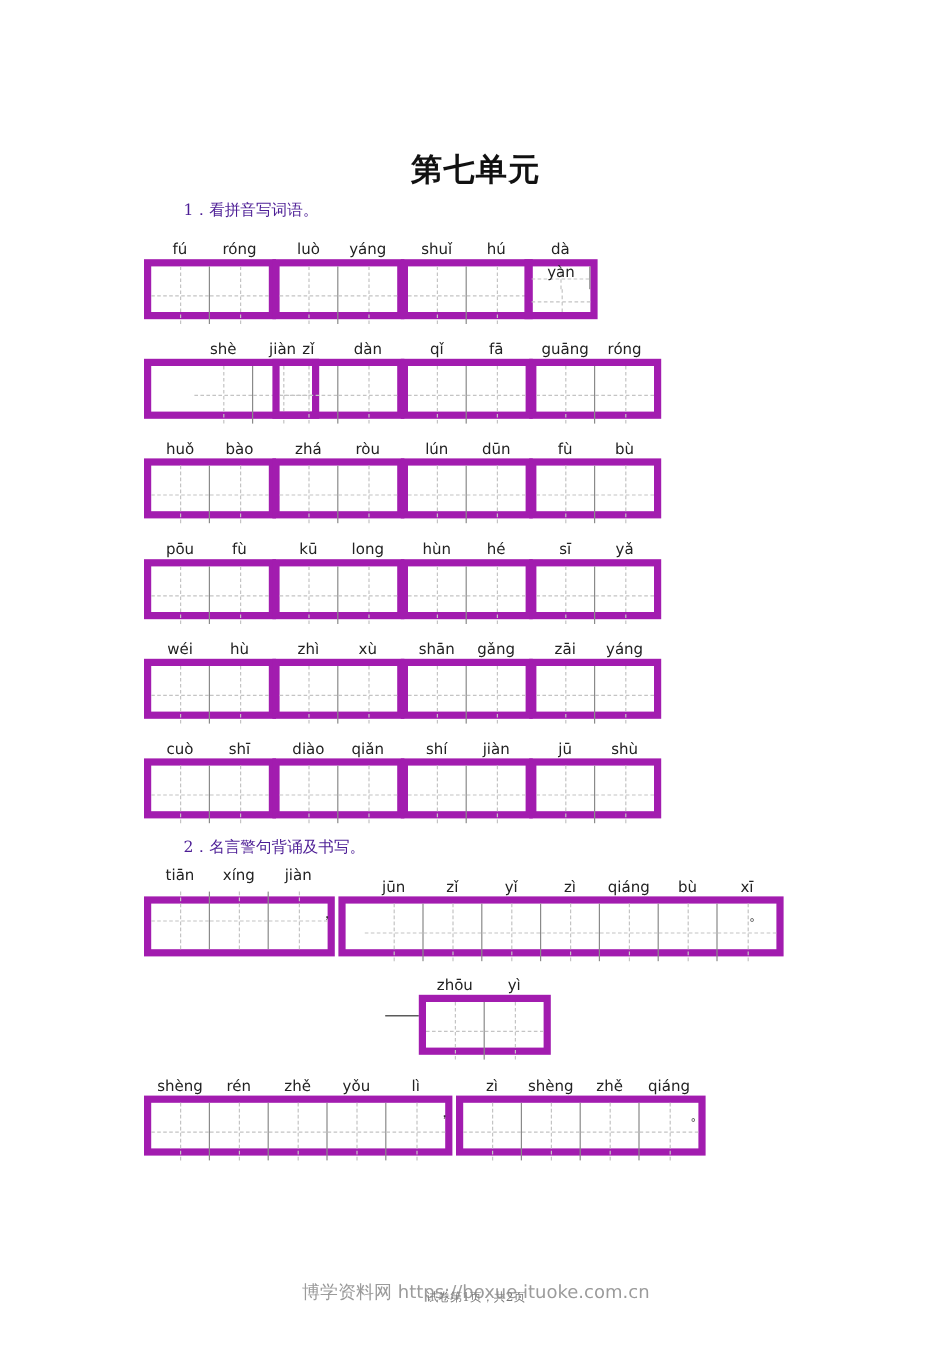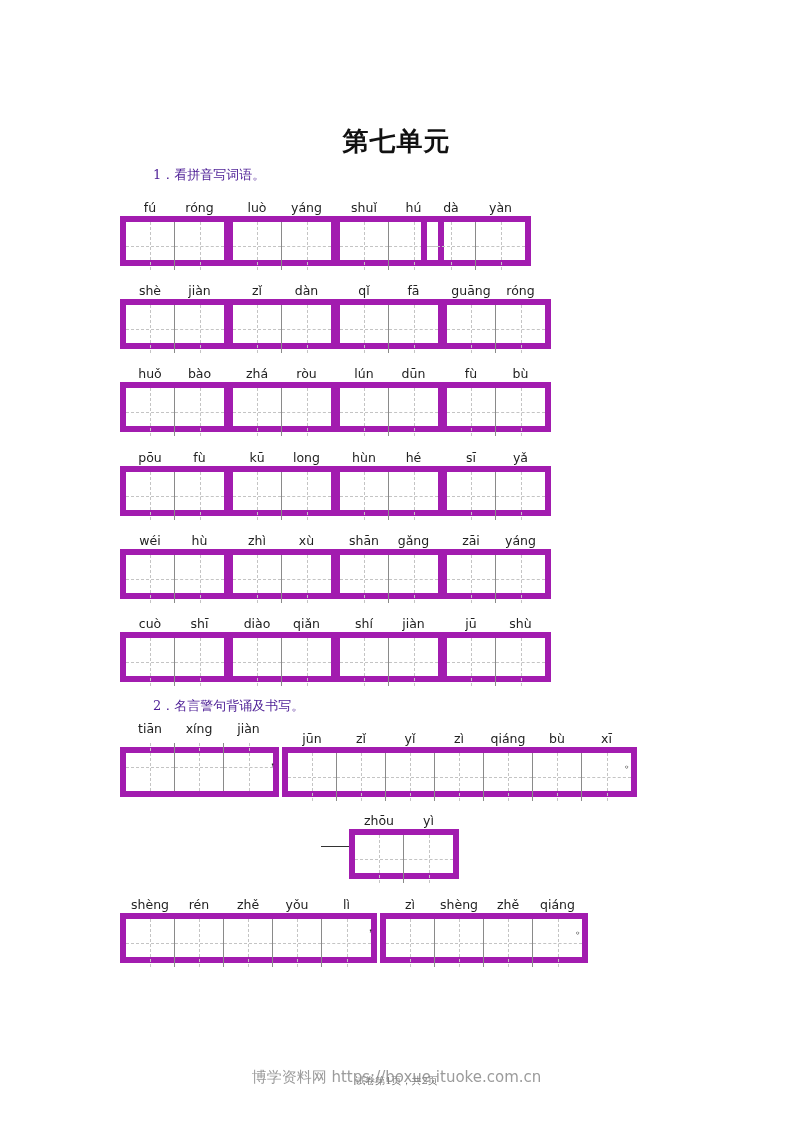--- a/index.html
+++ b/index.html
@@ -48,29 +48,29 @@
       </div>
     </div>
     <div class="grp" style="left: 334px; top: 216px;">
       <div class="cell">
         <span class="py">shuǐ</span>
       </div>
       <div class="cell">
         <span class="py">hú</span>
       </div>
     </div>
-    <div class="grp" style="left: 421px; top: 216px;">
+    <div class="grp" style="left: 437px; top: 216px; flex-direction: column;">
       <div class="cell">
         <span class="py">dà</span>
       </div>
       <div class="cell">
         <span class="py">yàn</span>
       </div>
     </div>
-    <div class="grp" style="left: 120px; top: 299px;">
+    <div class="grp" style="left: 120px; top: 299px; padding-left: 36px;">
       <div class="cell">
         <span class="py">shè</span>
       </div>
       <div class="cell">
         <span class="py">jiàn</span>
       </div>
     </div>
     <div class="grp" style="left: 227px; top: 299px;">
       <div class="cell">
         <span class="py">zǐ</span>
@@ -232,21 +232,21 @@
         <span class="py">tiān</span>
       </div>
       <div class="cell">
         <span class="py">xíng</span>
       </div>
       <div class="cell">
         <span class="py">jiàn</span>
       </div>
     </div>
     <span class="punct" style="left: 266px; top: 752px;">，</span>
-    <div class="grp" style="left: 282px; top: 747px;">
+    <div class="grp" style="left: 282px; top: 747px; padding-left: 16px;">
       <div class="cell">
         <span class="py">jūn</span>
       </div>
       <div class="cell">
         <span class="py">zǐ</span>
       </div>
       <div class="cell">
         <span class="py">yǐ</span>
       </div>
       <div class="cell">

